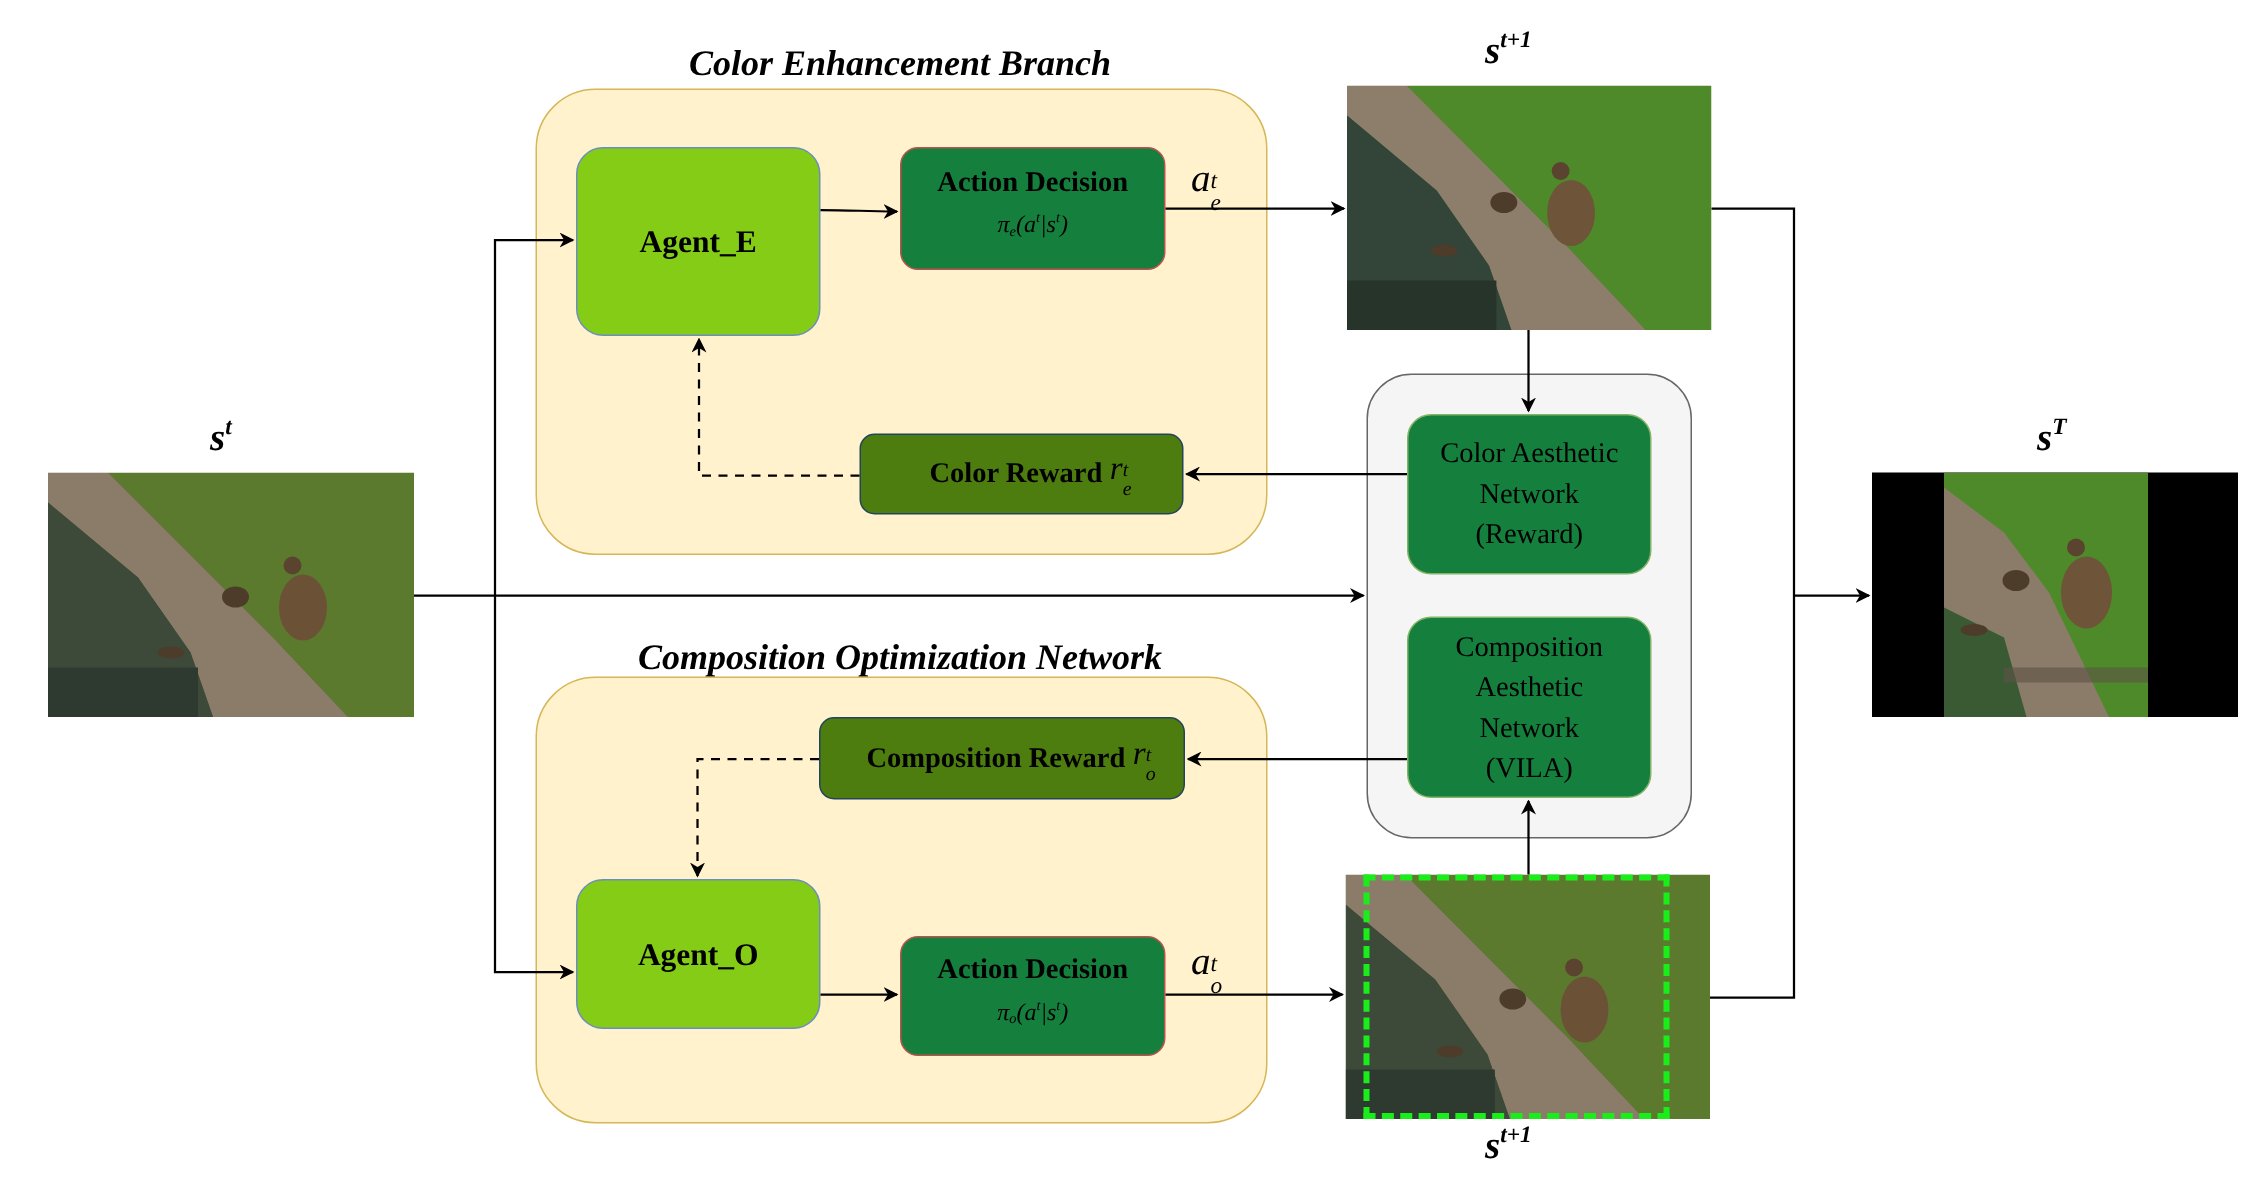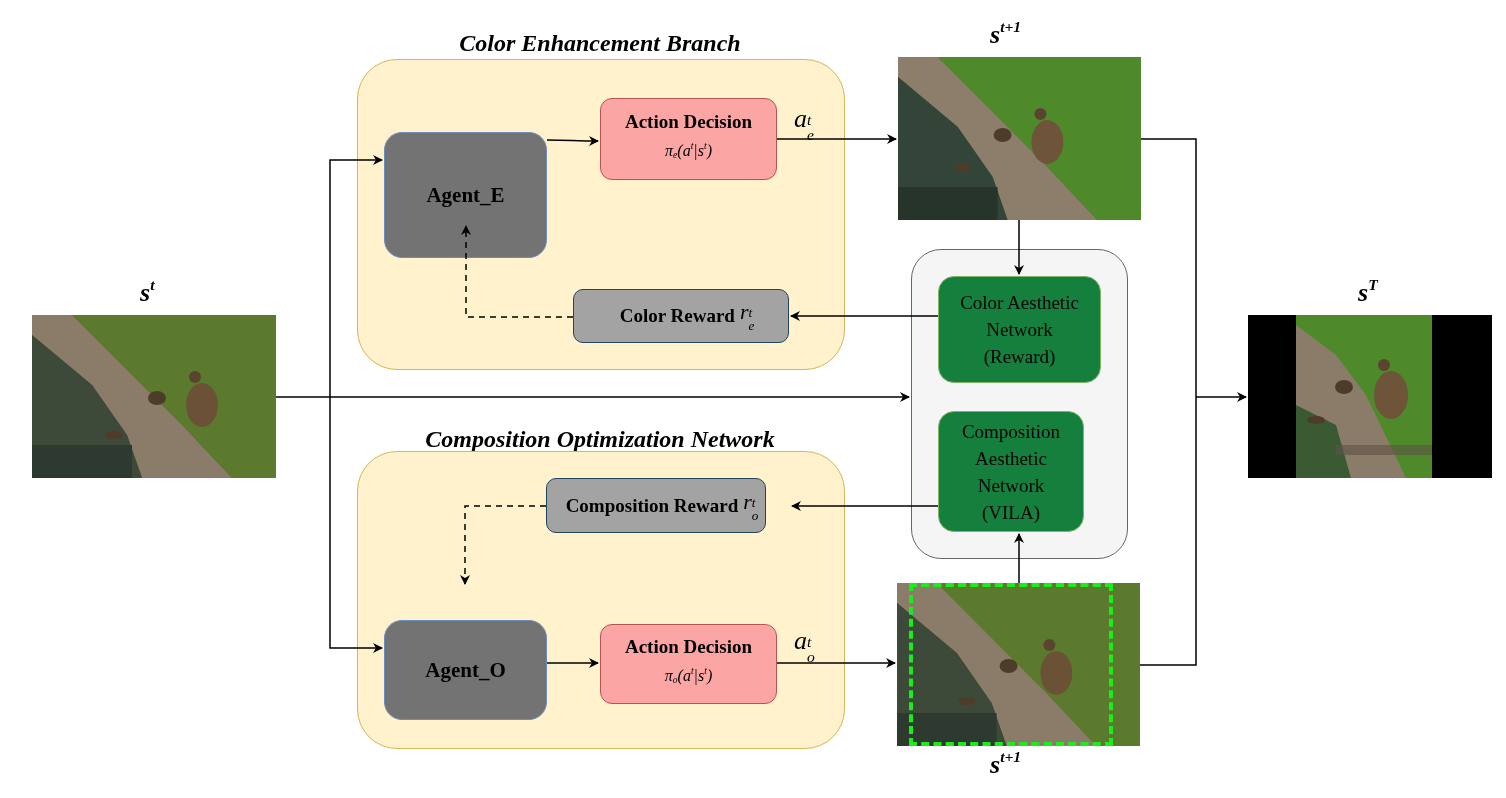--- a/index.html
+++ b/index.html
@@ -1,29 +1,29 @@
 <!DOCTYPE html>
 <html><head>
 <meta charset="utf-8">
 <style>
   html, body { margin:0; padding:0; background:#ffffff; }
   body { width:1506px; height:798px; position:relative; overflow:hidden;
          font-family:"Liberation Serif","DejaVu Serif",serif; color:#000; }
   .abs { position:absolute; box-sizing:border-box; }
   .branch-title { font-weight:bold; font-style:italic; font-size:24px; text-align:center; white-space:nowrap;margin-top:16px; }
   .branch { background:#fff2cc; border:1.5px solid #d6b656; border-radius:40px; }
-  .agent { background:#737373; border:1.5px solid #6c8ebf; border-radius:18px;
+  .agent { background:#84cc16; border:1.5px solid #6c8ebf; border-radius:18px;
            display:flex; align-items:center; justify-content:center;
-           font-weight:bold; font-size:21px;margin-top:34px; }
-  .action { background:#fca5a5; border:1.5px solid #b85450; border-radius:12px;
+           font-weight:bold; font-size:21px; }
+  .action { background:#15803d; border:1.5px solid #b85450; border-radius:12px;
             display:flex; flex-direction:column; align-items:center; justify-content:center;
             font-size:19px; line-height:24px; }
   .action .t { font-weight:bold; }
   .action .f { font-style:italic; font-size:16px; }
-  .reward { background:#a3a3a3; border:1.5px solid #23445d; border-radius:10px;
+  .reward { background:#4d7c0f; border:1.5px solid #23445d; border-radius:10px;
             display:flex; align-items:center; justify-content:center;
             font-weight:bold; font-size:19px; white-space:nowrap;padding-left:12px; }
   .reward i { font-weight:normal; font-size:22px; margin-left:5px; }
   .eval-panel { background:#f5f5f5; border:1.5px solid #666666; border-radius:30px; }
   .net { background:#15803d; border:1.5px solid #82b366; border-radius:16px;
          display:flex; flex-direction:column; align-items:center; justify-content:center;
          font-weight:normal; font-size:19px; line-height:27px; text-align:center; }
   .math { font-style:italic; font-size:26px; white-space:nowrap; }
   .math.bold { font-weight:bold; font-size:26px; }
   sup { font-size:60%; vertical-align:0.7em; font-style:italic; }
@@ -56,21 +56,21 @@
     </span>
 </div>
 <div class="abs reward" style="left:573px; top:289px; width:216px; height:54px;">
   <span>Color Reward</span>
   <i><span>r</span><span style="display:inline-flex; flex-direction:column; font-size:60%; line-height:0.95; vertical-align:0.15em;">
         <span>t</span>
         <span>e</span>
       </span></i>
 </div>
 
-<div class="abs reward" style="left:546px; top:478px; width:220px; height:55px;">
+<div class="abs reward" style="left:546px; top:478px; width:244px; height:55px;">
   <span>Composition Reward</span>
   <i><span>r</span><span style="display:inline-flex; flex-direction:column; font-size:60%; line-height:0.95; vertical-align:0.15em;">
         <span>t</span>
         <span>o</span>
       </span></i>
 </div>
 <div class="abs agent" style="left:384px; top:586px; width:163px; height:100px;">
   <span>Agent_O</span>
 </div>
 <div class="abs action" style="left:600px; top:624px; width:177px; height:80px;">
@@ -83,21 +83,21 @@
       <span>o</span>
     </span>
 </div>
 
 <div class="abs eval-panel" style="left:911px; top:249px; width:217px; height:310px;"></div>
 <div class="abs net" style="left:938px; top:276px; width:163px; height:107px;">
   <span>Color Aesthetic</span>
   <span>Network</span>
   <span>(Reward)</span>
 </div>
-<div class="abs net" style="left:938px; top:411px; width:146px; height:121px;">
+<div class="abs net" style="left:938px; top:411px; width:163px; height:121px;">
   <span>Composition</span>
   <span>Aesthetic</span>
   <span>Network</span>
   <span>(VILA)</span>
 </div>
 
 <div class="abs math bold" style="left:140px; top:276px;">
   <span>s</span><sup>t</sup>
 </div>
 <div class="abs math bold" style="left:990px; top:18px;">

